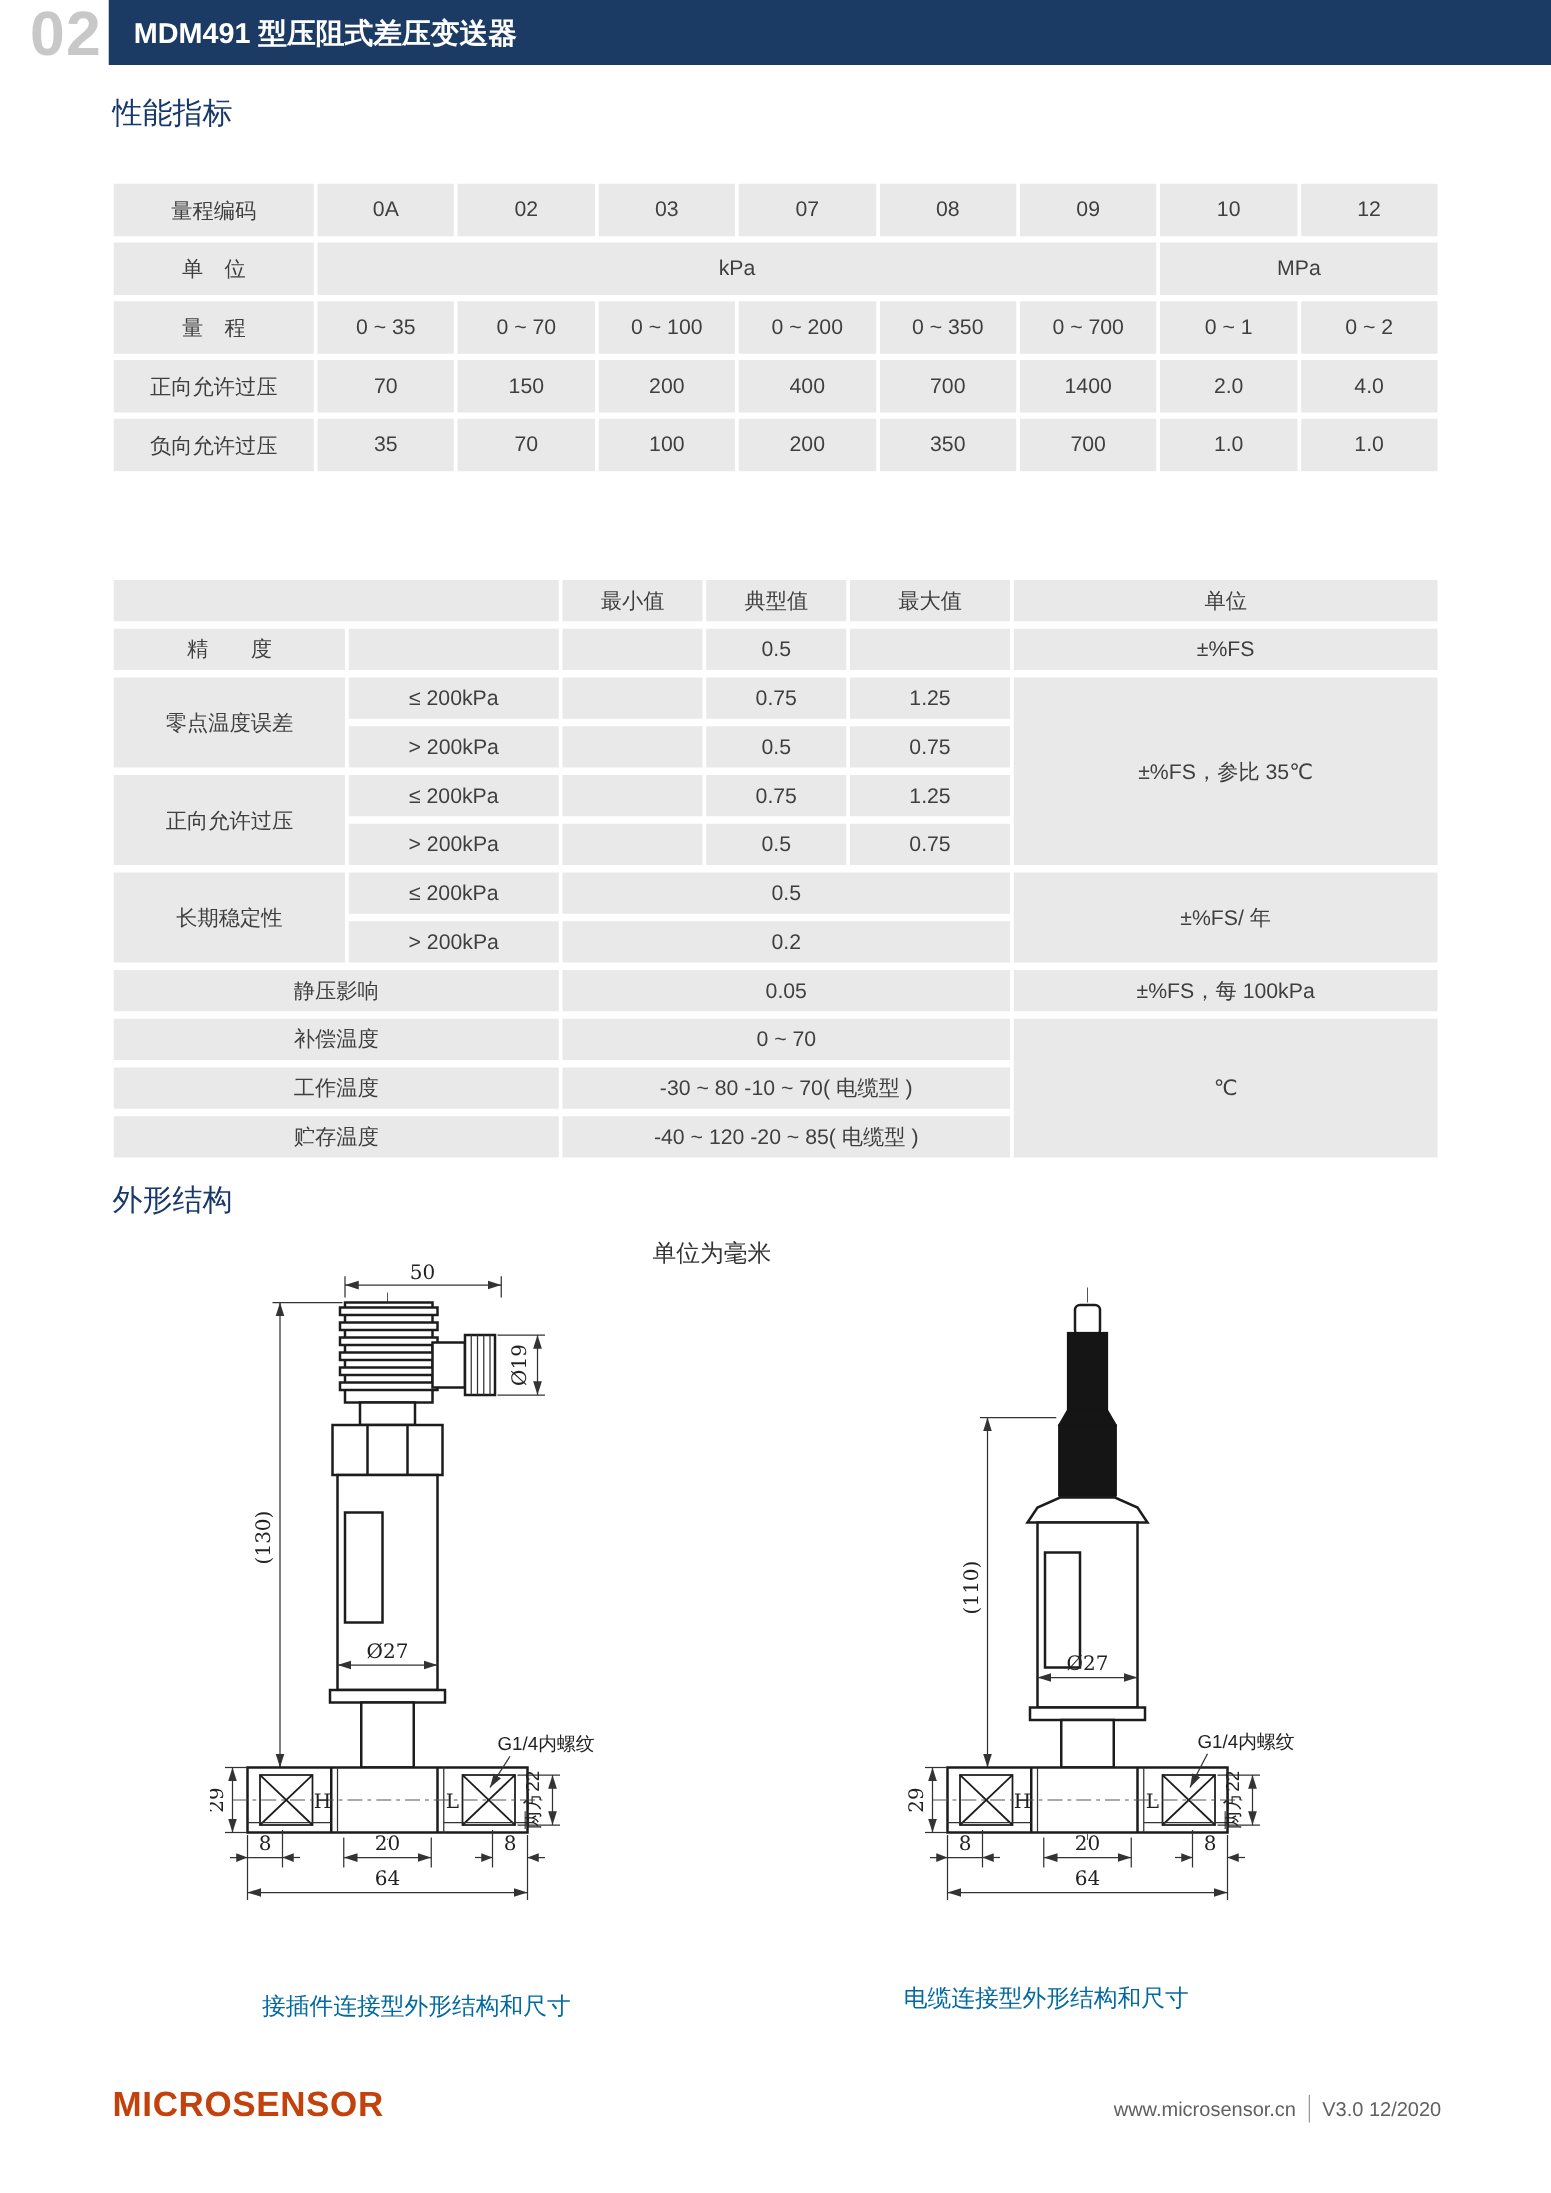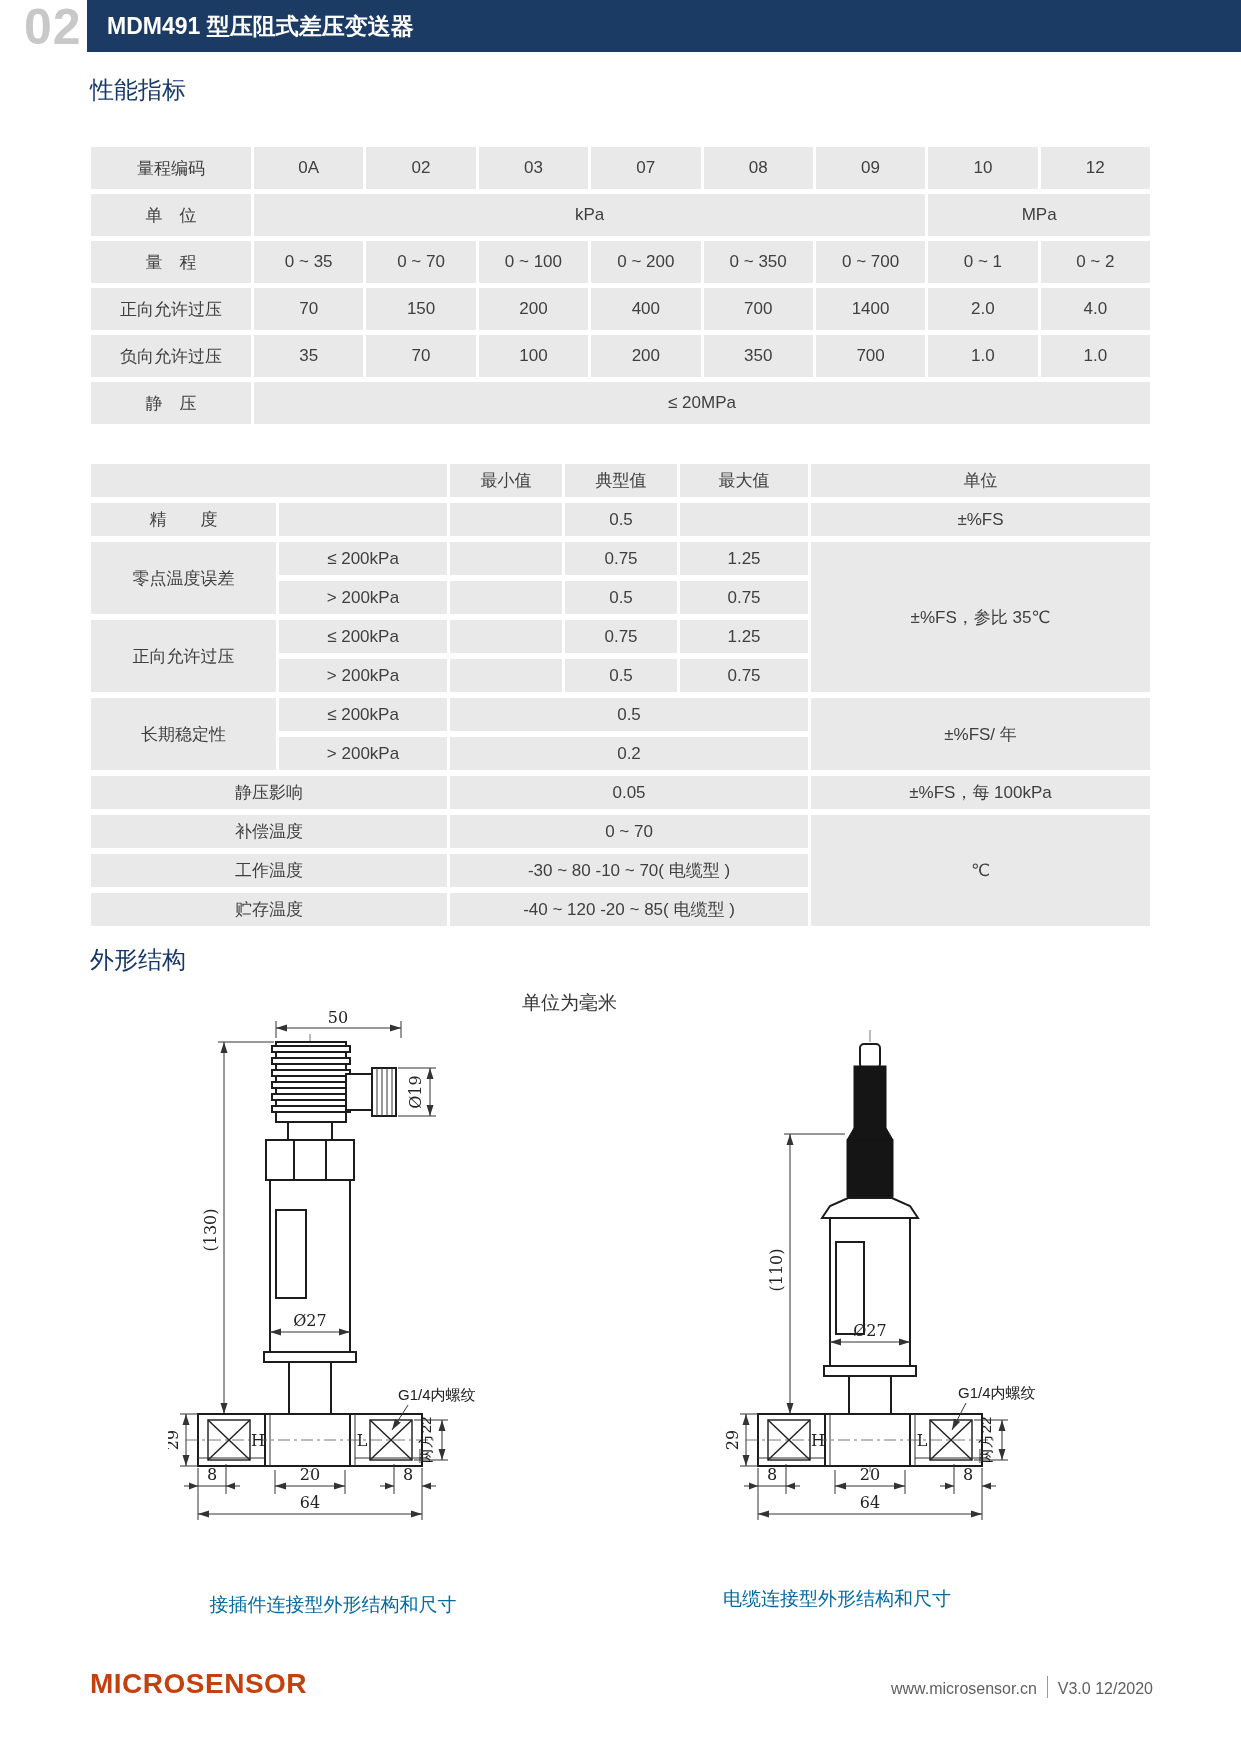--- a/index.html
+++ b/index.html
@@ -119,24 +119,20 @@
   <tr>
     <td>负向允许过压</td>
     <td>35</td>
     <td>70</td>
     <td>100</td>
     <td>200</td>
     <td>350</td>
     <td>700</td>
     <td>1.0</td>
     <td>1.0</td>
-  </tr>
-  <tr>
-    <td>静　压</td>
-    <td colspan="8">≤ 20MPa</td>
   </tr>
 </tbody>
   </table>
 
 <table id="t2">
   <colgroup>
       <col style="width:185px">
       <col style="width:168px">
       <col style="width:112px">
       <col style="width:112px">

